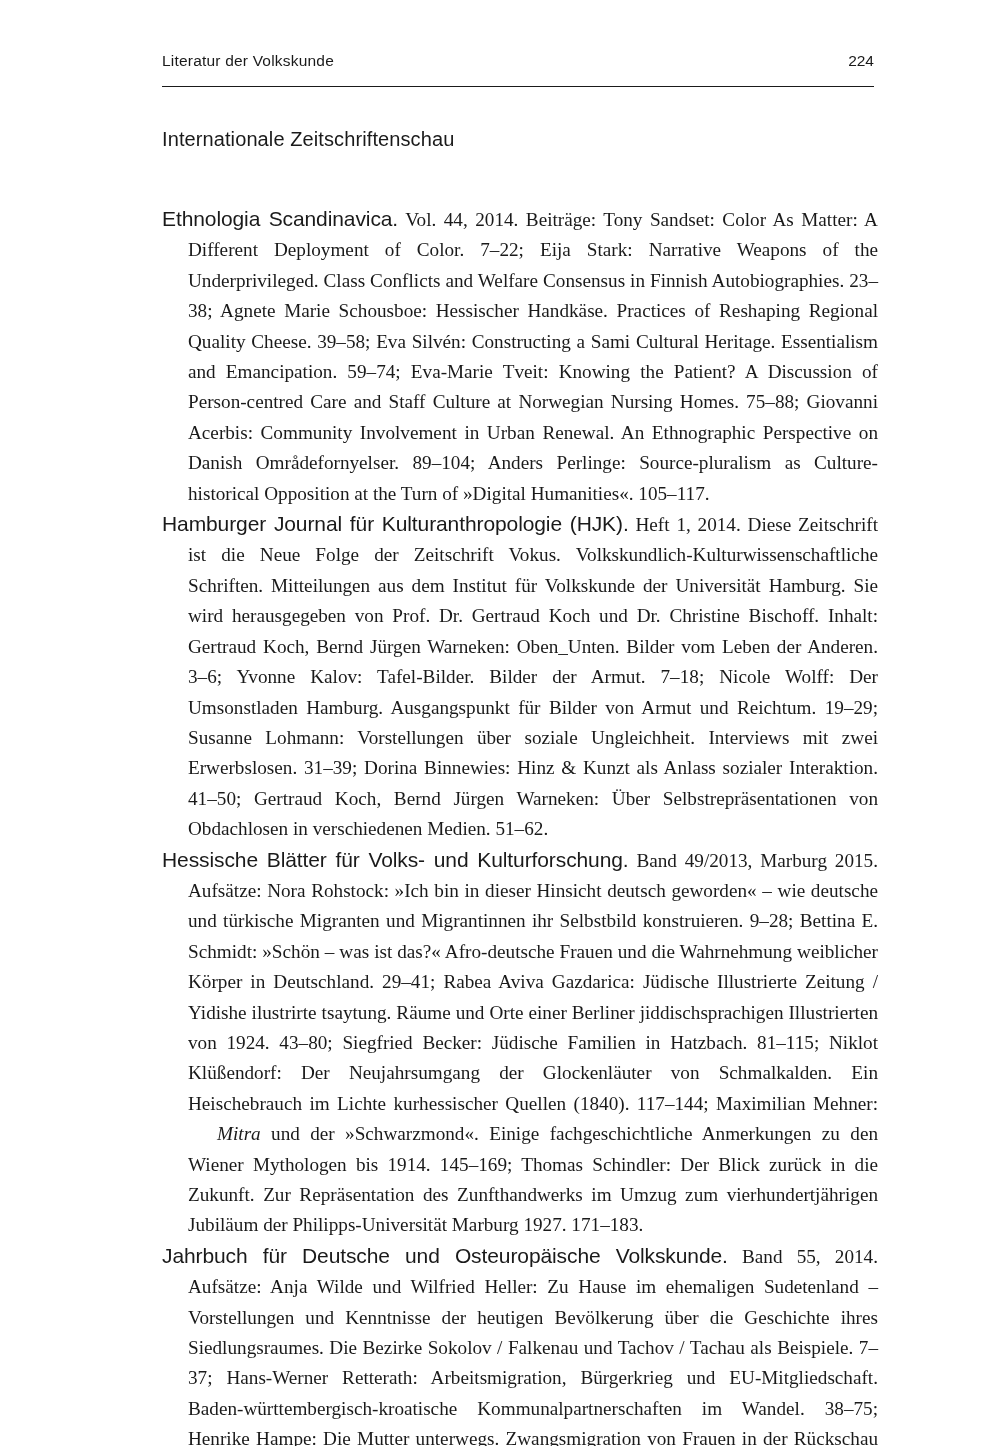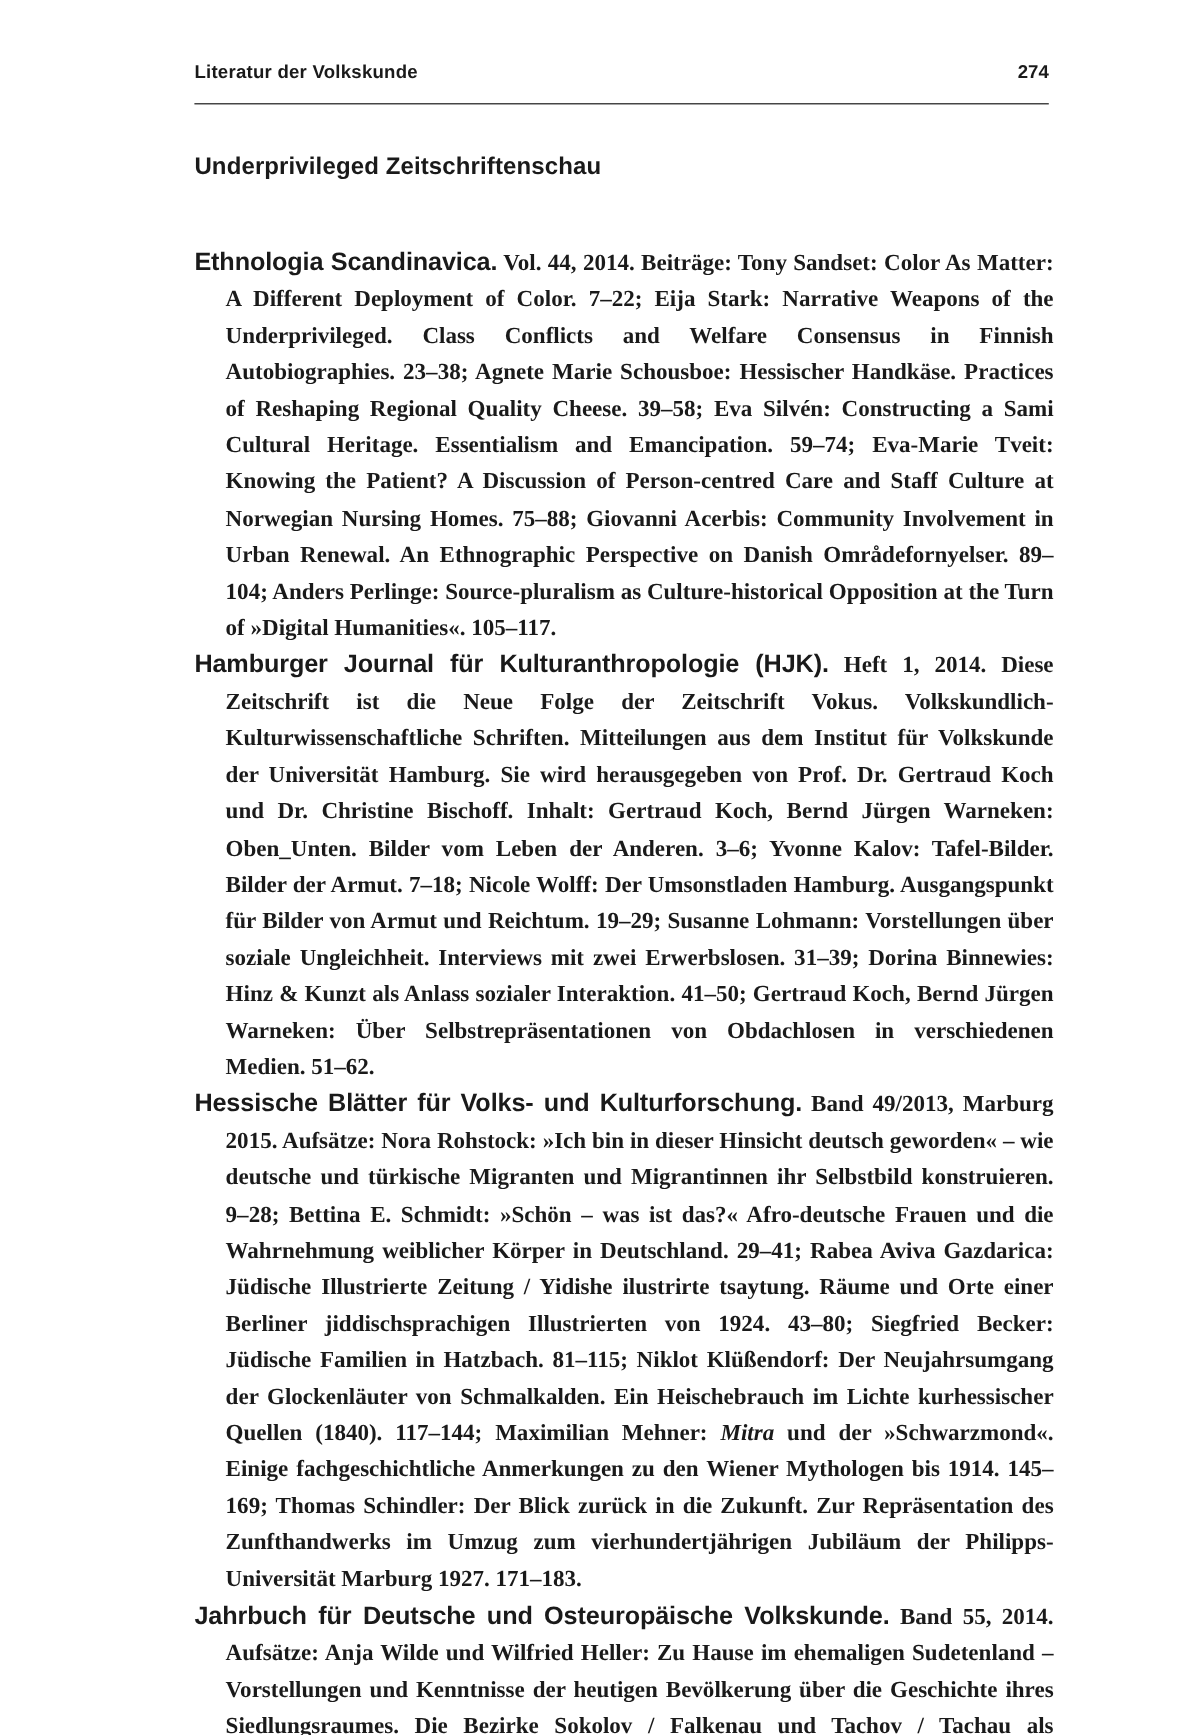--- a/index.html
+++ b/index.html
@@ -12,21 +12,20 @@
     height: 1446px;
     font-family: "Liberation Serif", serif;
     color: #1a1a1a;
     -webkit-font-smoothing: antialiased;
   }
   .page {
     position: relative;
     width: 856px;
     height: 1446px;
     box-sizing: border-box;
-    font-weight: bold;
   }
   .header {
     position: absolute;
     top: 52px;
     left: 162px;
     width: 712px;
     display: flex;
     align-items: baseline;
     justify-content: space-between;
   }
@@ -78,34 +77,35 @@
   .entry + .entry {
     margin-top: 0;
   }
   .lead {
     font-family: "Liberation Sans", sans-serif;
     font-size: 21px;
     letter-spacing: -0.1px;
   }
   .ital {
     font-style: italic;
+    margin-left: 29px;
   }
 </style>
 </head>
 <body>
 
 <div class="page">
 
   <div class="header">
     <span class="running-title">Literatur der Volkskunde</span>
-    <span class="page-number">274</span>
+    <span class="page-number">224</span>
   </div>
   <div class="header-rule"></div>
 
-  <div class="section-title">Underprivileged Zeitschriftenschau</div>
+  <div class="section-title">Internationale Zeitschriftenschau</div>
 
   <div class="content">
 
     <p class="entry">
       <span class="lead">Ethnologia Scandinavica.</span><span> Vol. 44, 2014. Beiträge: Tony Sandset: Color As Matter: A Different Deployment of Color. 7–22; Eija Stark: Narrative Weapons of the Underprivileged. Class Conflicts and Welfare Consensus in Finnish Autobiographies. 23–38; Agnete Marie Schousboe: Hessischer Handkäse. Practices of Reshaping Regional Quality Cheese. 39–58; Eva Silvén: Constructing a Sami Cultural Heritage. Essentialism and Emancipation. 59–74; Eva-Marie Tveit: Knowing the Patient? A Discussion of Person-centred Care and Staff Culture at Norwegian Nursing Homes. 75–88; Giovanni Acerbis: Community Involvement in Urban Renewal. An Ethnographic Perspective on Danish Områdefornyelser. 89–104; Anders Perlinge: Source-pluralism as Culture-historical Opposition at the Turn of »Digital Humanities«. 105–117.</span>
     </p>
 
     <p class="entry">
       <span class="lead">Hamburger Journal für Kulturanthropologie (HJK).</span><span> Heft 1, 2014. Diese Zeitschrift ist die Neue Folge der Zeitschrift Vokus. Volkskundlich-Kulturwissenschaftliche Schriften. Mitteilungen aus dem Institut für Volkskunde der Universität Hamburg. Sie wird herausgegeben von Prof. Dr. Gertraud Koch und Dr. Christine Bischoff. Inhalt: Gertraud Koch, Bernd Jürgen Warneken: Oben_Unten. Bilder vom Leben der Anderen. 3–6; Yvonne Kalov: Tafel-Bilder. Bilder der Armut. 7–18; Nicole Wolff: Der Umsonstladen Hamburg. Ausgangspunkt für Bilder von Armut und Reichtum. 19–29; Susanne Lohmann: Vorstellungen über soziale Ungleichheit. Interviews mit zwei Erwerbslosen. 31–39; Dorina Binnewies: Hinz &amp; Kunzt als Anlass sozialer Interaktion. 41–50; Gertraud Koch, Bernd Jürgen Warneken: Über Selbstrepräsentationen von Obdachlosen in verschiedenen Medien. 51–62.</span>
     </p>

